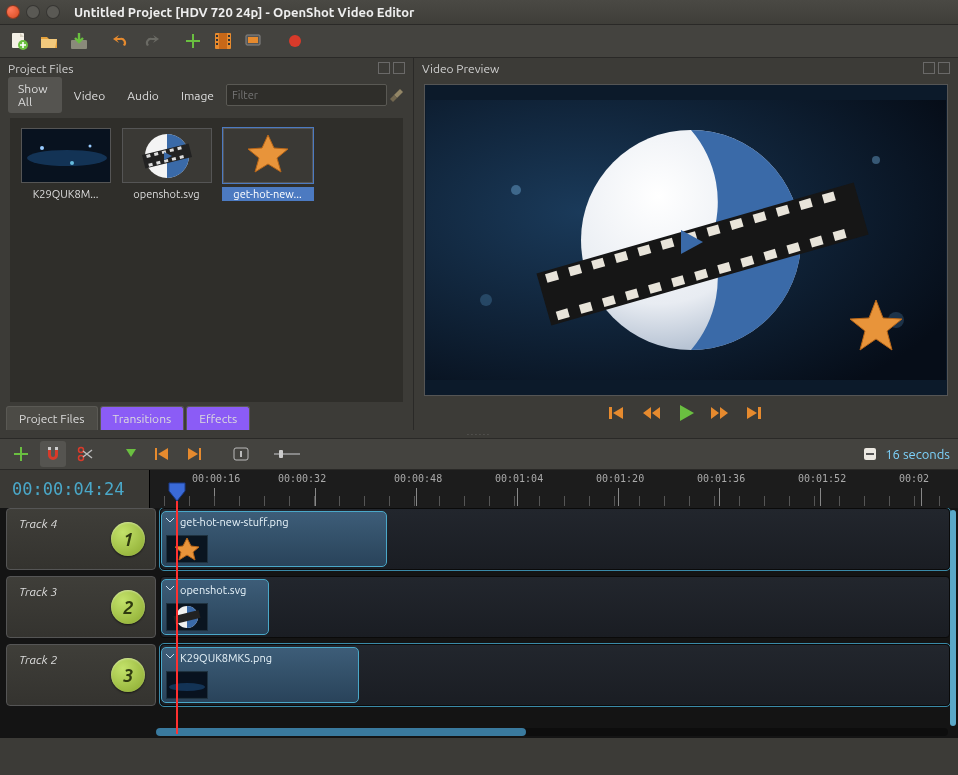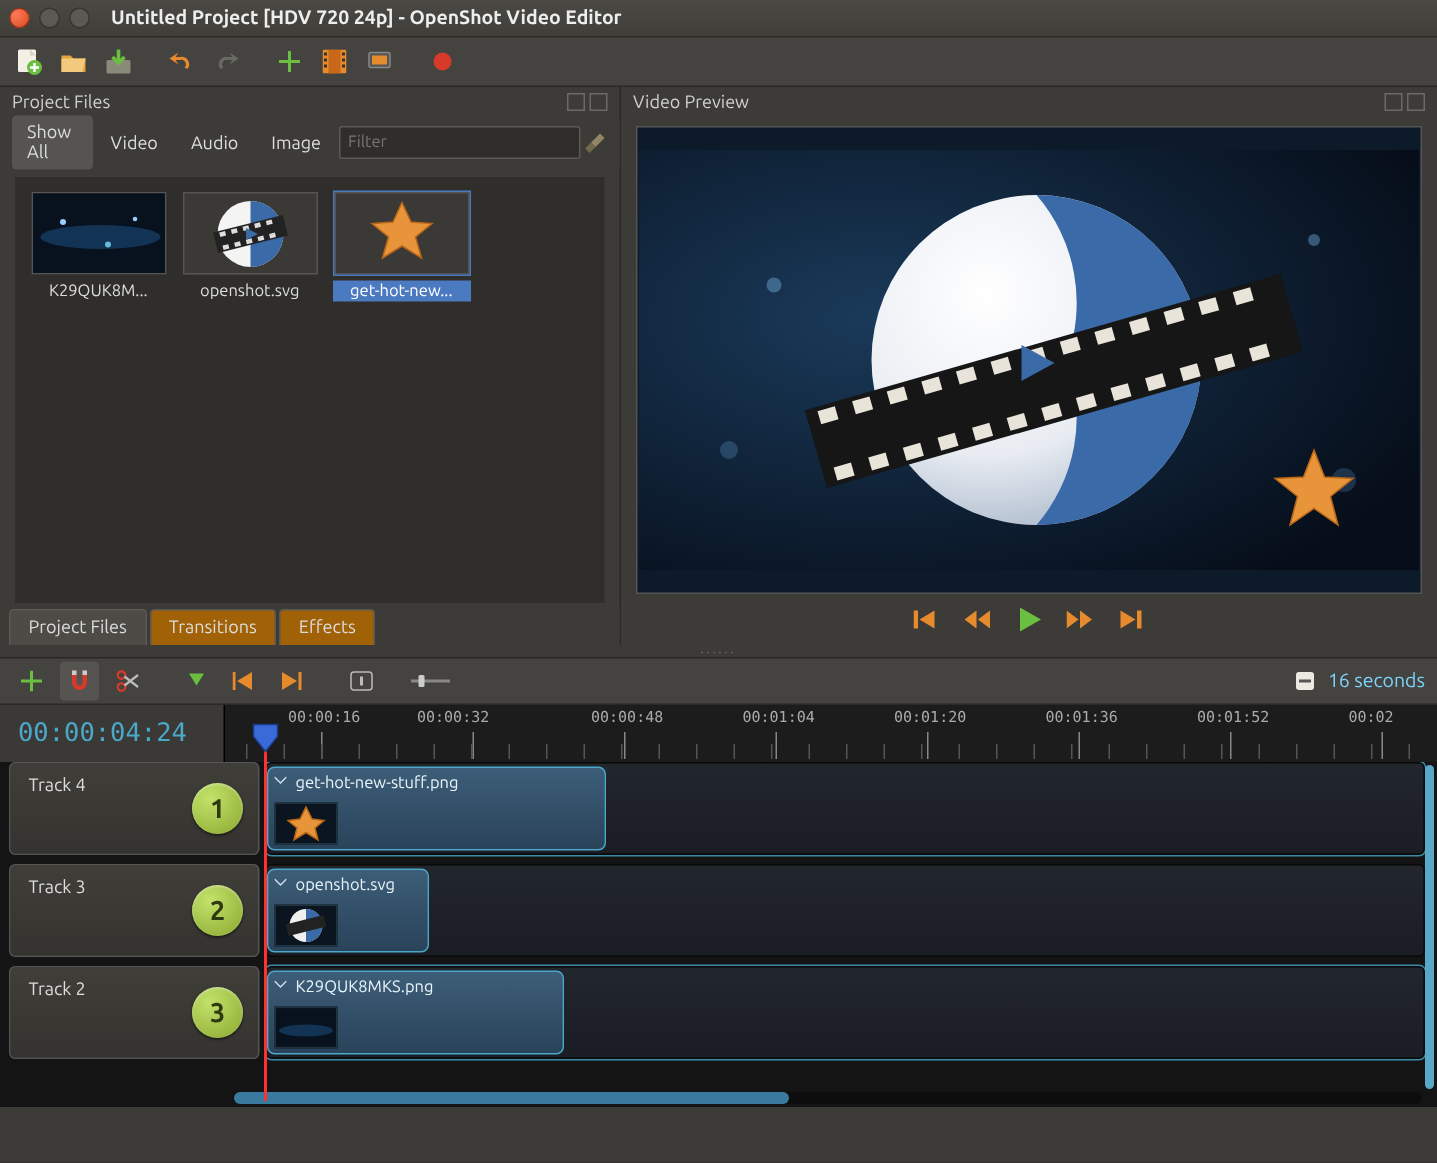--- a/index.html
+++ b/index.html
@@ -54,21 +54,21 @@
   
   .pf-grid{flex:1;background:var(--bg2);margin:6px 10px 0 10px;padding:8px;display:flex;gap:6px;align-items:flex-start;overflow:hidden;}
   .pf-item{width:95px;display:flex;flex-direction:column;align-items:center;gap:4px;padding:2px;}
   .pf-thumb{width:90px;height:55px;background:#111;border:1px solid #555;display:flex;align-items:center;justify-content:center;overflow:hidden;}
   .pf-label{font-size:11px;color:#ddd;width:92px;text-align:center;white-space:nowrap;overflow:hidden;text-overflow:ellipsis;padding:1px 2px;}
   .pf-item.selected .pf-label{background:var(--sel);color:#fff;}
   .pf-item.selected .pf-thumb{outline:1px solid var(--sel);}
 
   
   .tabs{height:28px;display:flex;align-items:flex-end;padding:0 6px;gap:2px;background:var(--bg0);}
-  .tab{padding:5px 12px;border:1px solid #5a5954;border-bottom:none;background:#a16207;border-radius:3px 3px 0 0;cursor:pointer;}
+  .tab{padding:5px 12px;border:1px solid #5a5954;border-bottom:none;background:#8b5cf6;border-radius:3px 3px 0 0;cursor:pointer;}
   .tab.active{background:#4c4b46;}
 
   
   .preview-wrap{flex:1;margin:6px 10px 0 10px;background:#0c1a2a;border:1px solid #555;position:relative;overflow:hidden;display:flex;align-items:center;justify-content:center;}
   .playback{height:34px;display:flex;align-items:center;justify-content:center;gap:14px;}
   .pb-btn{width:20px;height:20px;display:flex;align-items:center;justify-content:center;cursor:pointer;}
 
   
   .hdivider{height:8px;background:var(--bg0);display:flex;align-items:center;justify-content:center;color:#777;font-size:8px;letter-spacing:2px;}
 
@@ -80,21 +80,21 @@
   .timeline{height:268px;background:#141414;position:relative;overflow:hidden;}
   .tl-header{height:38px;display:flex;background:#1c1c1c;position:relative;}
   .tl-time{width:150px;background:#3a3935;color:#4aa8c9;font-size:17px;display:flex;align-items:center;padding-left:12px;border-right:1px solid #000;font-family:monospace;}
   .ruler{flex:1;position:relative;background:#1c1c1c;}
   .ruler-label{position:absolute;top:3px;font-size:10px;color:#aaa;font-family:monospace;}
   .tick-major{position:absolute;top:18px;width:1px;height:18px;background:#888;}
   .tick-minor{position:absolute;top:26px;width:1px;height:10px;background:#555;}
 
   .tracks{position:absolute;top:38px;left:0;right:0;bottom:10px;overflow:hidden;}
   .track-row{height:62px;display:flex;margin-bottom:6px;}
-  .track-head{width:167px;background:linear-gradient(#3f3e39,#34332f);border:1px solid #555;border-radius:4px;margin:0 4px 0 6px;display:flex;align-items:center;padding:0 4px;gap:10px;position:relative;}
+  .track-head{width:150px;background:linear-gradient(#3f3e39,#34332f);border:1px solid #555;border-radius:4px;margin:0 4px 0 6px;display:flex;align-items:center;padding:0 4px;gap:10px;position:relative;font-style:italic;}
   .track-num{width:34px;height:34px;border-radius:50%;background:radial-gradient(circle at 35% 30%,#c3e26a,#8aa82f);display:flex;align-items:center;justify-content:center;font-size:18px;font-weight:bold;color:#2f3a10;box-shadow:0 1px 2px rgba(0,0,0,.6),inset 0 1px 2px rgba(255,255,255,.4);position:absolute;right:10px;}
   .track-name{font-size:12px;color:#ddd;position:absolute;top:8px;left:12px;}
   .track-lane{flex:1;background:linear-gradient(#22262d,#1a1d23);border:1px solid #0a0a0a;border-radius:4px;position:relative;margin-right:8px;}
   .track-lane.hl{outline:1px solid #3a8aa8;}
 
   .clip{position:absolute;top:2px;bottom:2px;background:linear-gradient(#3d5d78,#29435a);border:1px solid var(--clip-border);border-radius:5px;padding:3px 6px;overflow:hidden;}
   .clip-label{font-size:11px;color:#e8f4fa;white-space:nowrap;}
   .clip-thumb{position:absolute;left:4px;bottom:3px;width:42px;height:28px;background:#0a1520;border:1px solid #1f3240;display:flex;align-items:center;justify-content:center;}
   .clip .expand{position:absolute;left:4px;top:4px;width:8px;height:8px;}
 

